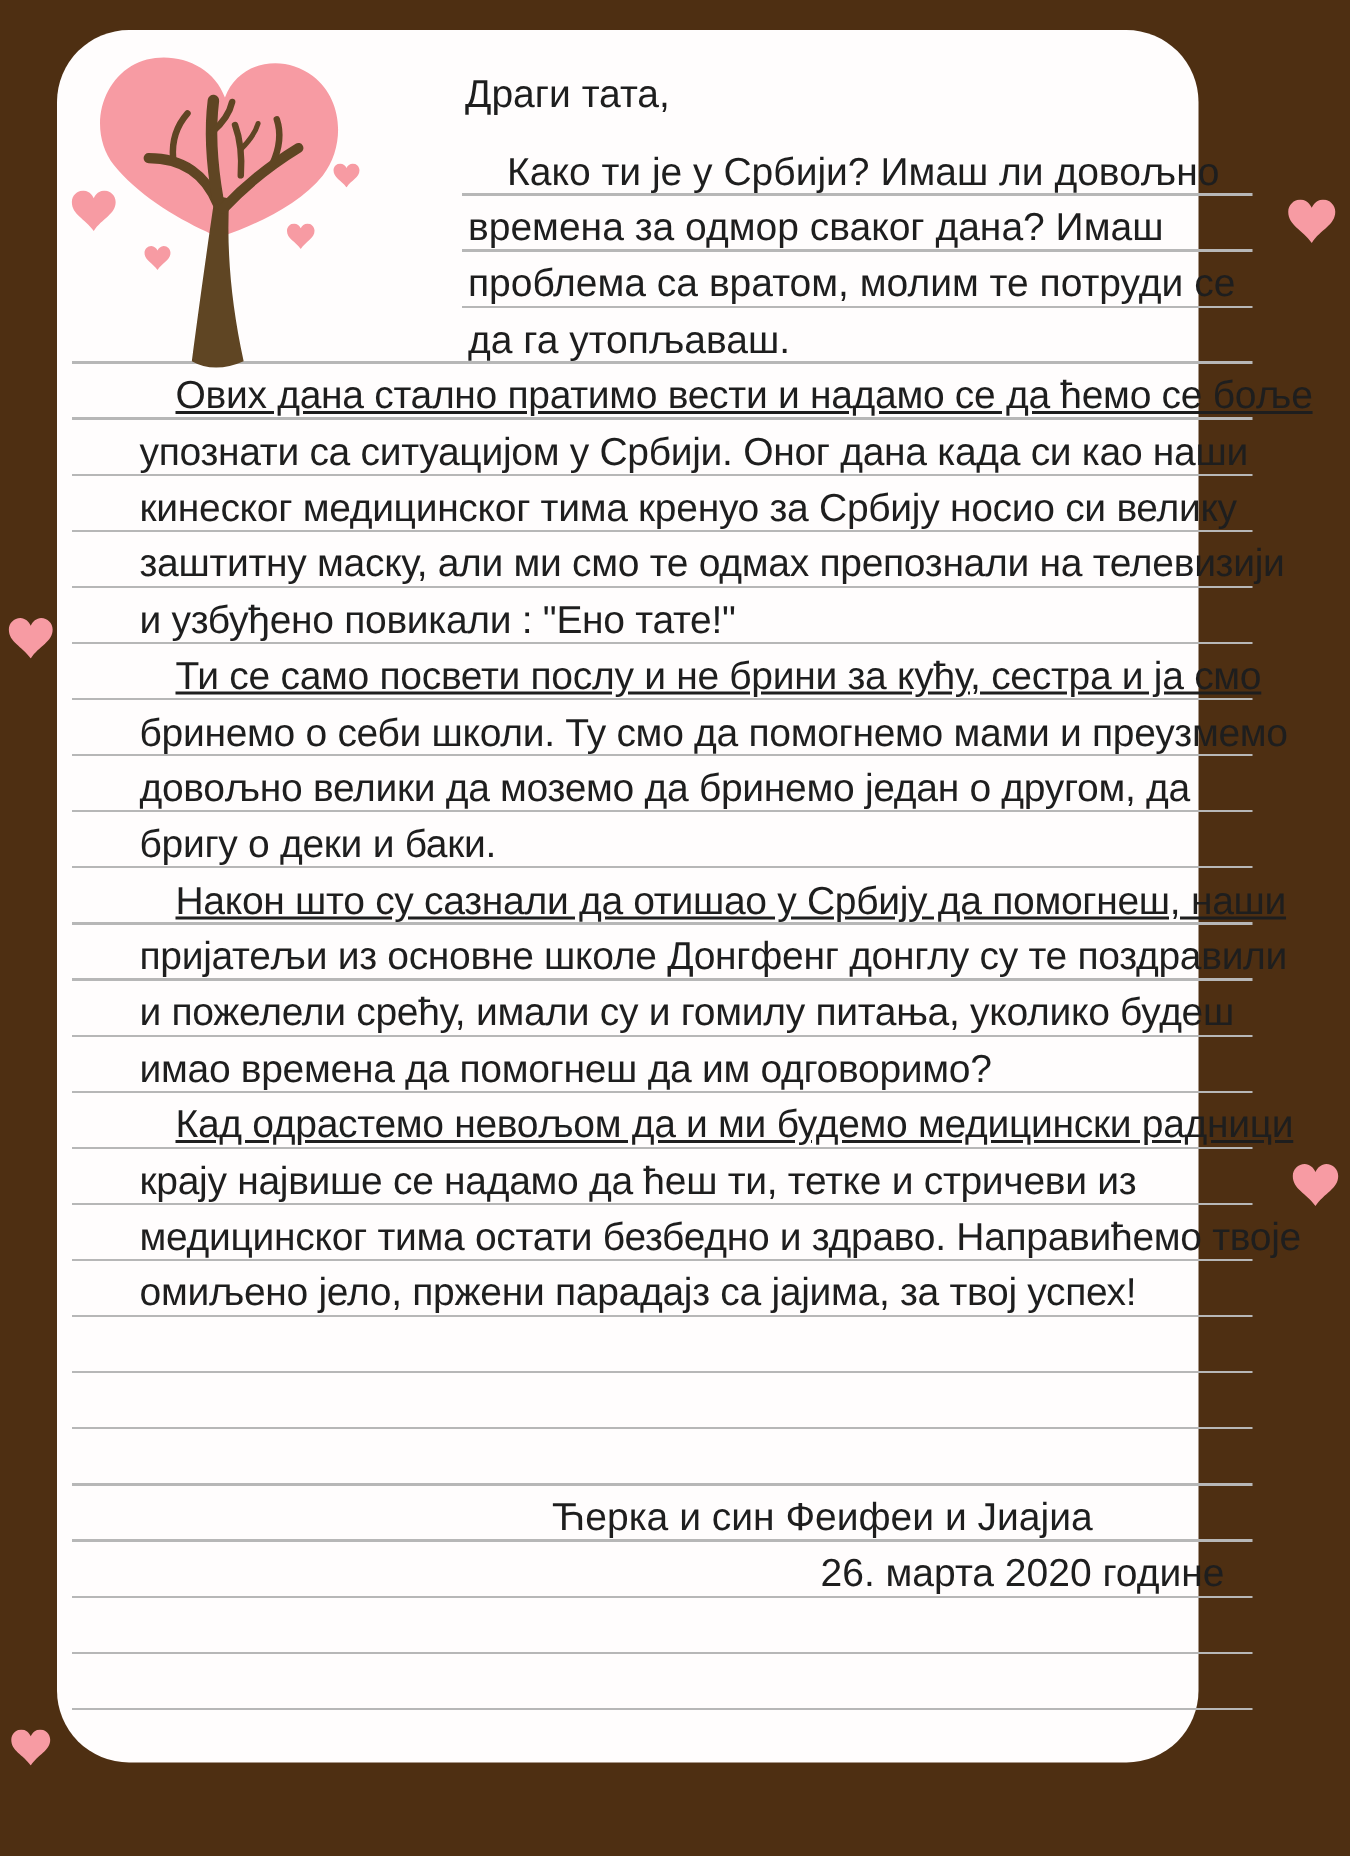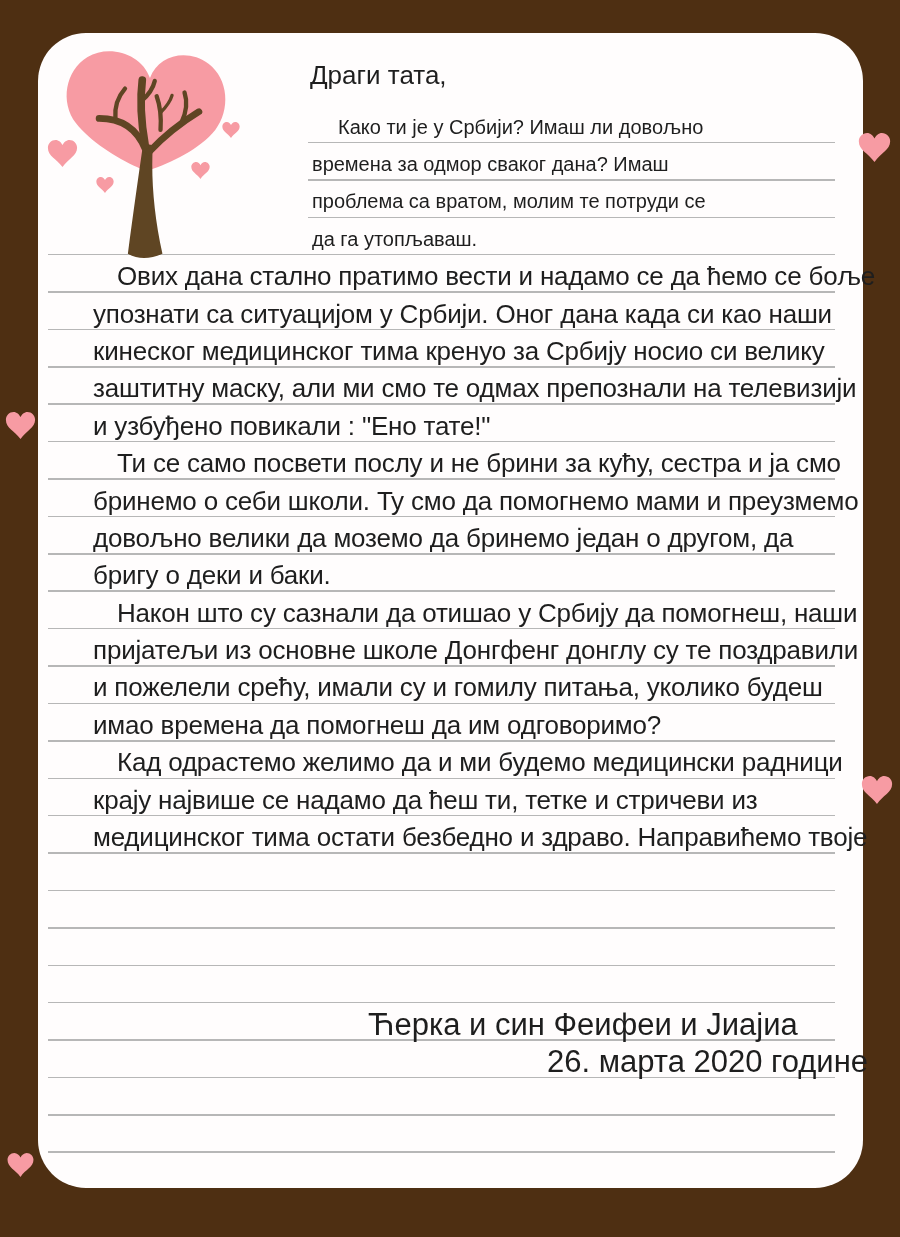--- a/index.html
+++ b/index.html
@@ -2,21 +2,21 @@
 <html style="--background: #4e2f12; --paper: #fffdfd; --rule: #b7b7b7; --text: #1e1e1e; --pink: #f79ba3; --trunk: #5f4523;"><head>
 <meta charset="utf-8">
 <style>
   html,body { margin:0; padding:0; }
   body {
     width:900px; height:1237px; position:relative; overflow:hidden;
     background: var(--background, #4e2f12);
     font-family: "Liberation Sans", sans-serif;
   }
   .paper {
-    position:absolute; left:38px; top:33px; width:825px; height:1155px;
+    position:absolute; left:38px; top:20px; width:761px; height:1155px;
     background: var(--paper, #fffdfd);
     border-radius:48px;
   }
   
   .rules {
     position:absolute;
     background: repeating-linear-gradient(
       to bottom,
       transparent 0px, transparent 35.9px,
       var(--rule, #b7b7b7) 35.9px, var(--rule, #b7b7b7) 37.4px);
@@ -27,30 +27,30 @@
   .text-line {
     height:37.4px; line-height:37.4px; white-space:nowrap;
     color: var(--text, #1e1e1e);
   }
   .salutation {
     position:absolute; left:272px; top:24px;
     font-size:26px; height:37.4px; line-height:37.4px;
     color: var(--text, #1e1e1e);
   }
   .intro-block {
-    position:absolute; left:274px; top:75.6px; font-size:20px;
+    position:absolute; left:274px; top:75.6px; font-size:26px;
   }
   .intro-block .text-line.indent { padding-left:26px; }
   .body-block {
     position:absolute; left:55px; top:225.2px; font-size:26px;
     letter-spacing:-0.2px;
   }
-  .body-block .text-line.indent { padding-left:24px; }
+  .body-block .text-line.indent { padding-left:24px;text-decoration:underline; }
   .sig-line {
-    position:absolute; font-size:31px; height:37.4px; line-height:37.4px;
+    position:absolute; font-size:26px; height:37.4px; line-height:37.4px;
     white-space:nowrap; color: var(--text, #1e1e1e);
   }
   .sig-name { left:330px; top:973px; }
   .sig-date { left:474px; top:1010.4px;margin-left:35px; }
 
   .heart { position:absolute; }
   .heart path { fill: var(--pink, #f79ba3); }
   .tree { position:absolute; left:15px; top:6px; }
   .tree .crown { fill: var(--pink, #f79ba3); }
   .tree .wood  { fill: var(--trunk, #5f4523); }
@@ -116,23 +116,24 @@
         <div class="text-line">довољно велики да моземо да бринемо један о другом, да</div>
         <div class="text-line">бригу о деки и баки.</div>
       </div>
     <div>
         <div class="text-line indent">Након што су сазнали да отишао у Србију да помогнеш, наши</div>
         <div class="text-line">пријатељи из основне школе Донгфенг донглу су те поздравили</div>
         <div class="text-line">и пожелели срећу, имали су и гомилу питања, уколико будеш</div>
         <div class="text-line">имао времена да помогнеш да им одговоримо?</div>
       </div>
     <div>
-        <div class="text-line indent">Кад одрастемо желимо да и ми будемо медицински радници</div>
+        <div class="text-line indent">Кад одрастемо невољом да и ми будемо медицински радници</div>
         <div class="text-line">крају највише се надамо да ћеш ти, тетке и стричеви из</div>
         <div class="text-line">медицинског тима остати безбедно и здраво. Направићемо твоје</div>
+        <div class="text-line">омиљено јело, пржени парадајз са јајима, за твој успех!</div>
       </div>
   </div>
 
   <div class="sig-line sig-name">Ћерка и син Феифеи и Јиајиа</div>
   <div class="sig-line sig-date">26. марта 2020 године</div>
 </div>
 
 <svg class="heart" style="left:858px;top:133px" width="33" height="29" viewBox="0 0 32 29.6">
   <path d="M23.6,0c-3.4,0-6.3,2.7-7.6,5.6C14.7,2.7,11.8,0,8.4,0C3.8,0,0,3.8,0,8.4 c0,9.4,9.5,11.9,16,21.2c6.1-9.3,16-12.1,16-21.2C32,3.8,28.2,0,23.6,0z"></path>
 </svg>

